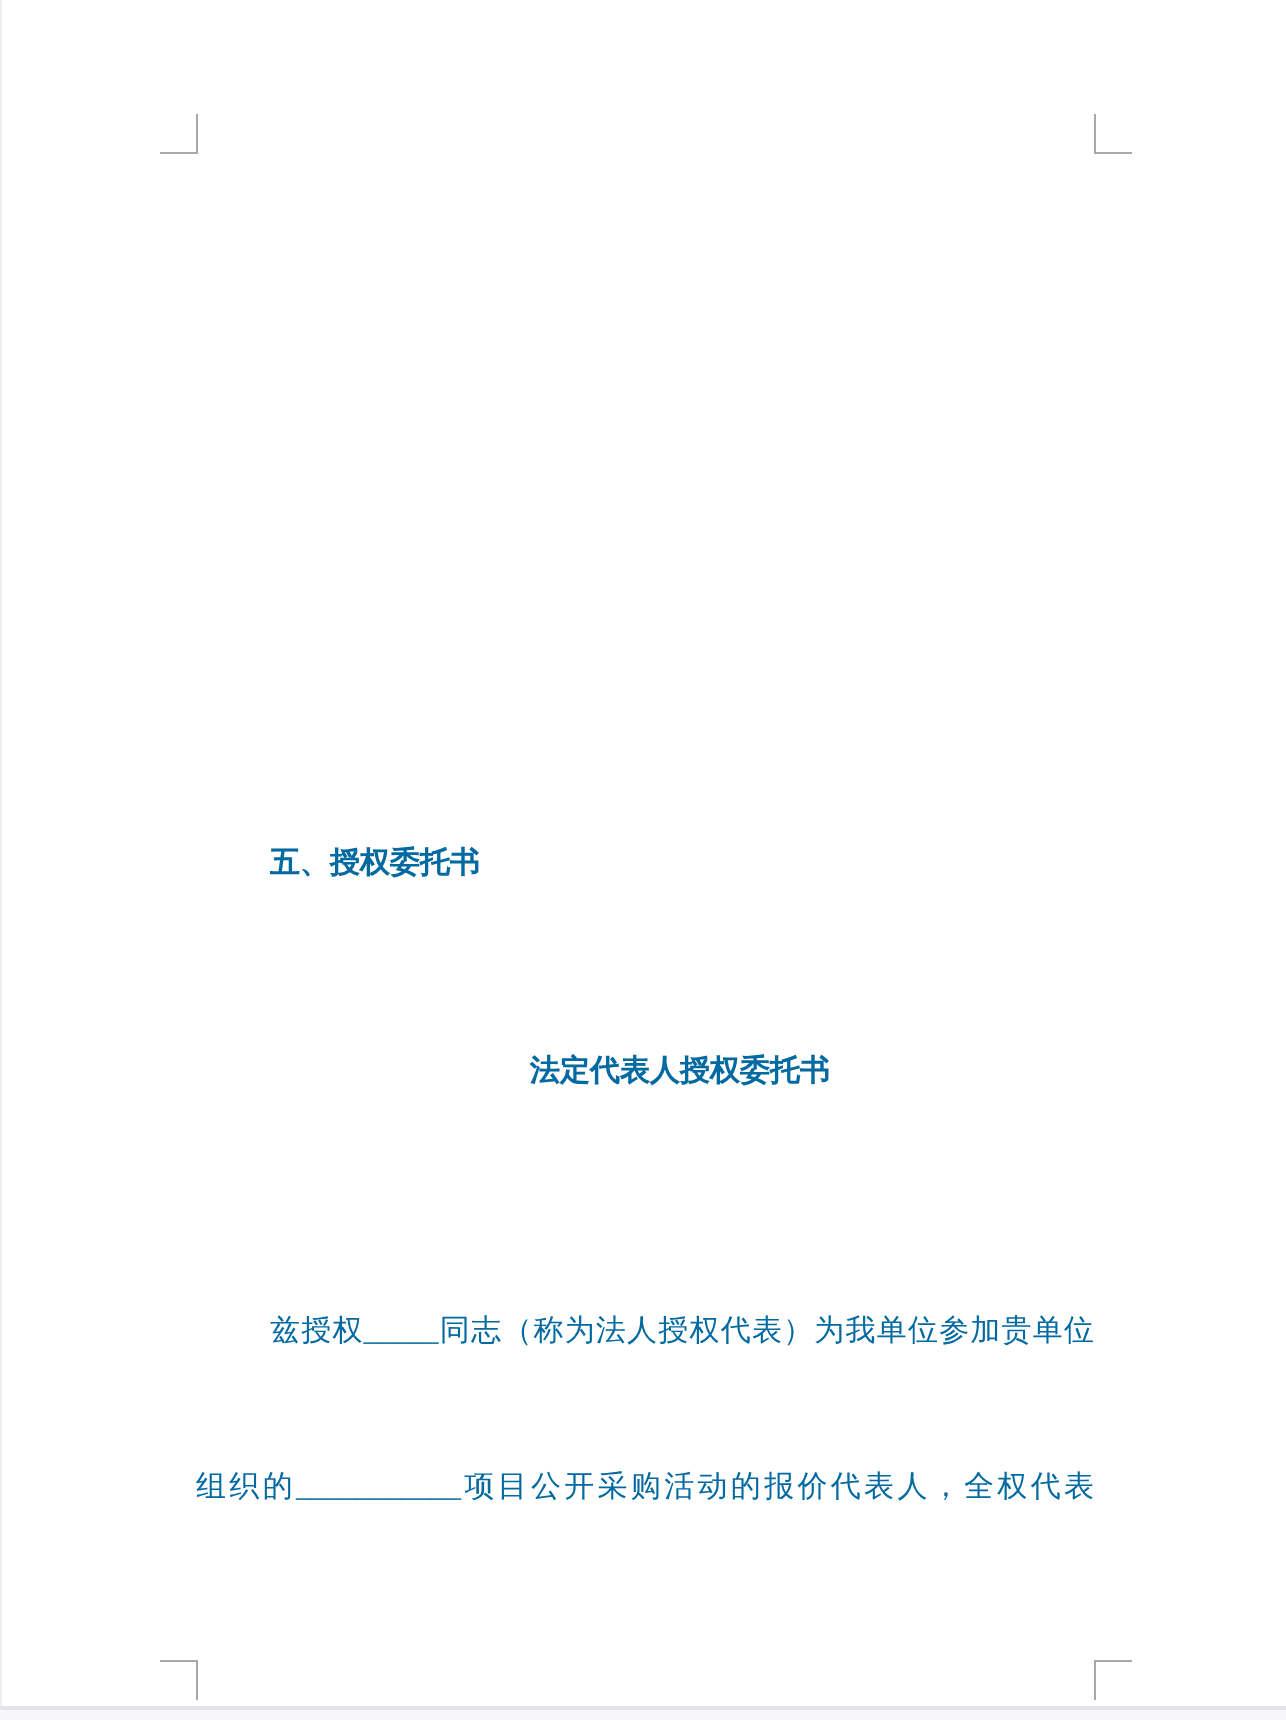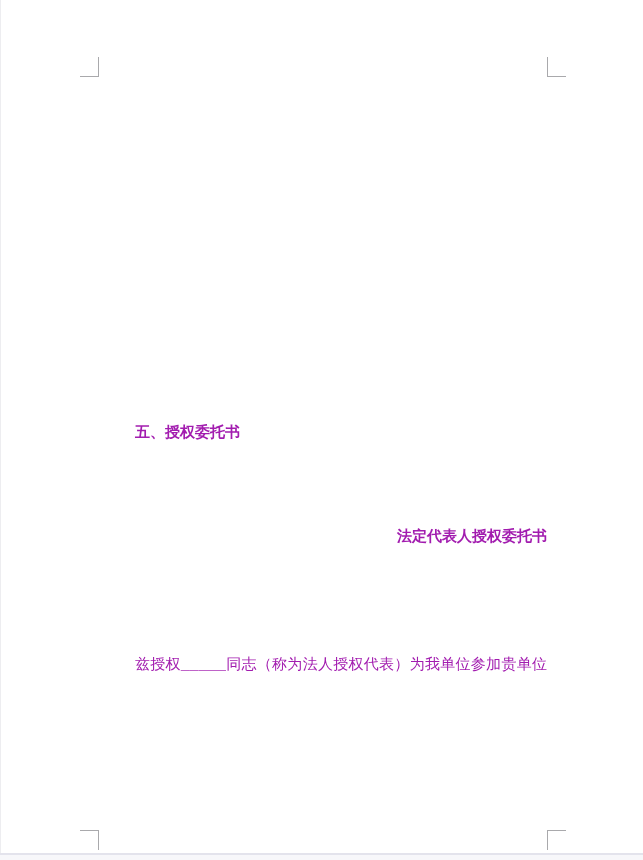--- a/index.html
+++ b/index.html
@@ -7,21 +7,21 @@
     padding: 0;
     background: #ffffff;
   }
   #page {
     position: relative;
     width: 643px;
     height: 860px;
     background: #ffffff;
     overflow: hidden;
     font-family: "Liberation Serif", serif;
-    color: #a21caf;
+    color: #0369a1;
   }
   
   .left-edge {
     position: absolute;
     left: 0; top: 0; bottom: 7px;
     width: 1px;
     background: #ededf0;
   }
   
   .mark {
@@ -58,28 +58,27 @@
     line-height: 26px;
     white-space: pre;
   }
   .line {
     height: 26px;
     overflow: visible;
   }
   .indent { padding-left: 37px; }
   .bold   { font-weight: bold; }
   .title-line {
-    text-align: right;
+    text-align: center;
     padding-left: 35px;
   }
   .justify {
     white-space: normal;
     text-align: justify;
     text-align-last: justify;
-    font-family: Liberation Mono, monospace;
   }
 </style>
 </head>
 <body>
 
 <div id="page">
 
   <div class="left-edge"></div>
 
   <div class="mark tl"></div>
@@ -88,20 +87,21 @@
   <div class="mark br"></div>
 
   <div class="text-block">
 
     <div class="line indent bold">五、授权委托书</div>
 
     <div class="line title-line bold">法定代表人授权委托书</div>
 
 
     <div class="line indent justify">兹授权_____同志（称为法人授权代表）为我单位参加贵单位</div>
+    <div class="line justify">组织的___________项目公开采购活动的报价代表人，全权代表</div>
     
     
     
     
     
     
     
     
 
     

